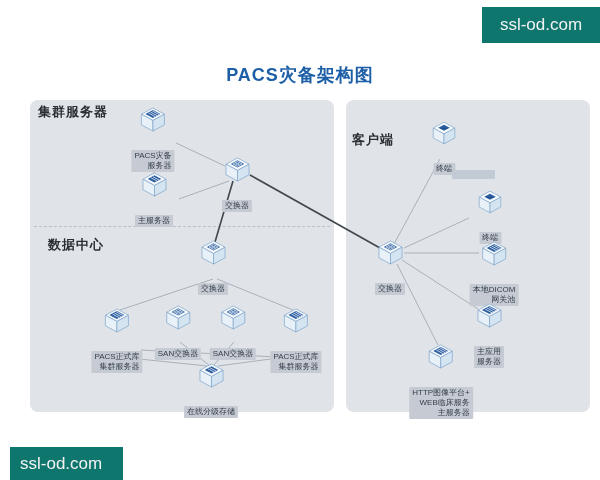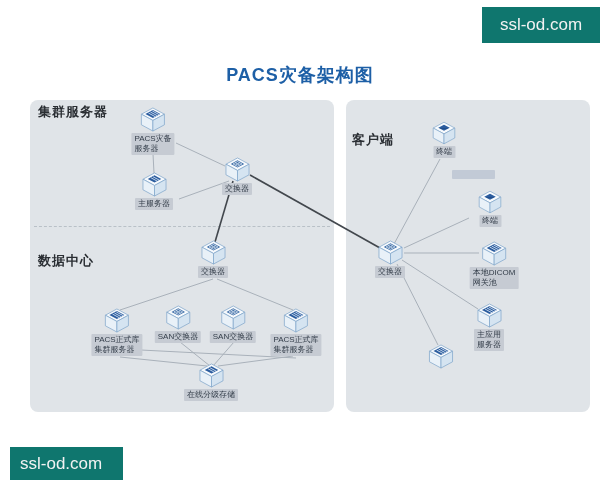--- a/index.html
+++ b/index.html
@@ -18,31 +18,31 @@
     border-top:1px dashed #b9c0c7;
   }
   .page-title{
     position:absolute;top:63px;left:0;right:0;text-align:center;
     font-size:18px;font-weight:bold;color:#1d5fa6;letter-spacing:1px;
   }
   .section-title{
     position:absolute;font-size:13px;font-weight:600;color:#2a2e33;letter-spacing:1px;
   }
   #sec-dr{left:38px;top:103px;}
-  #sec-dc{left:38px;top:236px;margin-top:16px;}
+  #sec-dc{left:48px;top:236px;}
   #sec-client{left:352px;top:106px;margin-top:25px;}
   .wires{position:absolute;left:0;top:0;z-index:2;}
   .node{
     position:absolute;transform:translateX(-50%);z-index:3;
     display:flex;flex-direction:column;align-items:center;
   }
   .node .icon{display:block;}
   .nlabel{
-    margin-top:1px;background:#c6cbd3;color:#333d49;
-    font-size:8px;line-height:10px;text-align:left;
+    margin-top:18px;background:#c6cbd3;color:#333d49;
+    font-size:8px;line-height:10px;text-align:right;
     padding:1px 3px;white-space:pre-line;border-radius:1px;
   }
   .blank-box{
     position:absolute;left:452px;top:170px;width:43px;height:9px;
     background:#c2cad6;border-radius:1px;z-index:3;
   }
   .watermark{
     position:absolute;background:#0f766e;color:#f2f2f2;
     font-size:17px;display:flex;align-items:center;z-index:10;
   }
@@ -216,13 +216,16 @@
   <svg class="icon" width="29" height="25" viewBox="0 0 30 26">
       <use href="#sym-server"></use>
     </svg>
   <div class="nlabel">主应用
 服务器</div>
 </div>
 <div class="node" style="left:441px;top:344px">
   <svg class="icon" width="29" height="25" viewBox="0 0 30 26">
       <use href="#sym-server"></use>
     </svg>
+  <div class="nlabel">HTTP图像平台+
+WEB临床服务
+主服务器</div>
 </div>
 
 </body></html>

